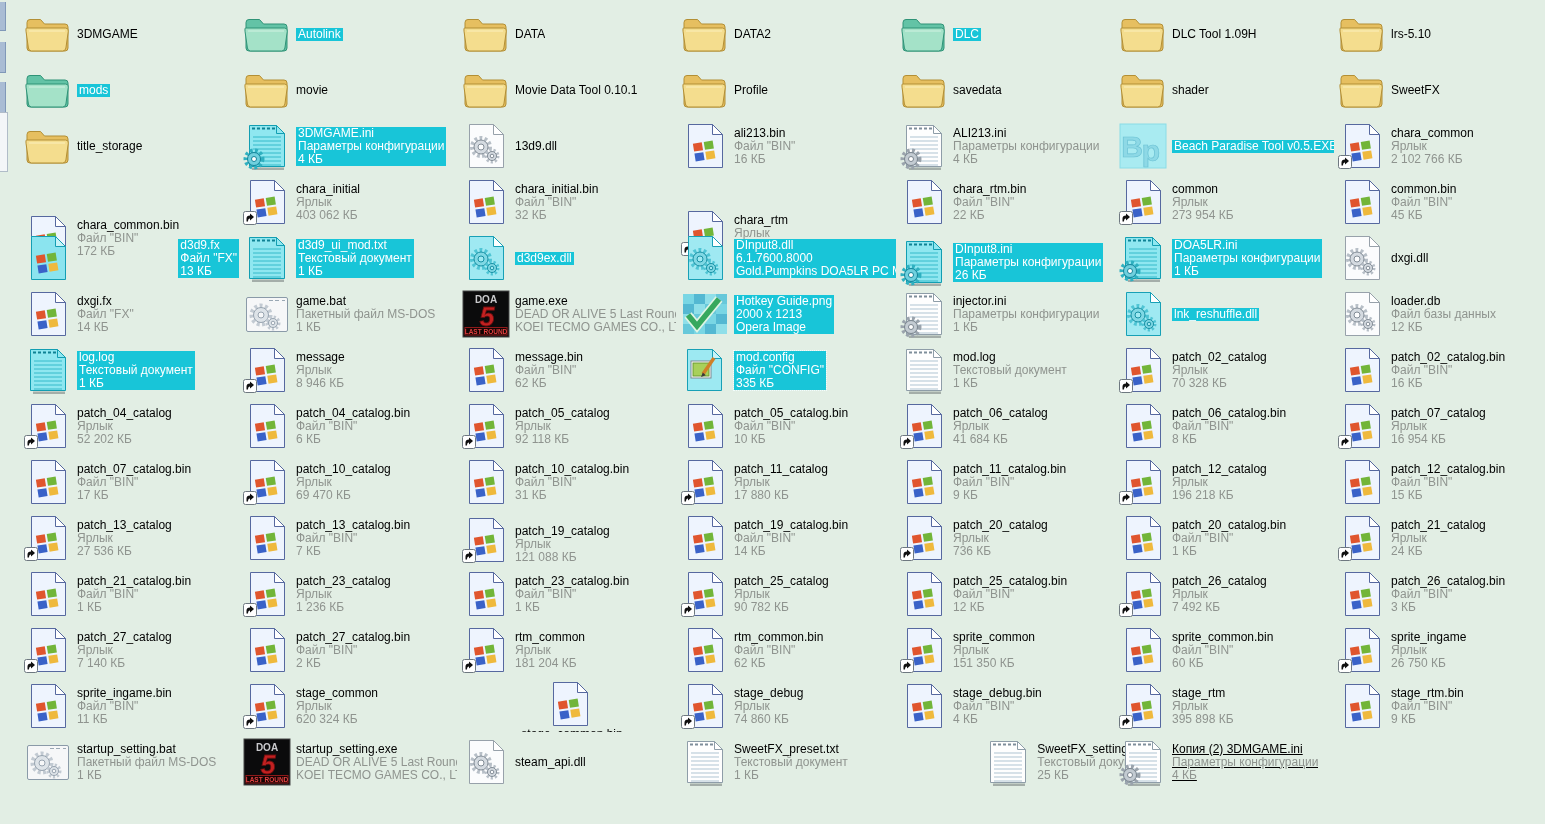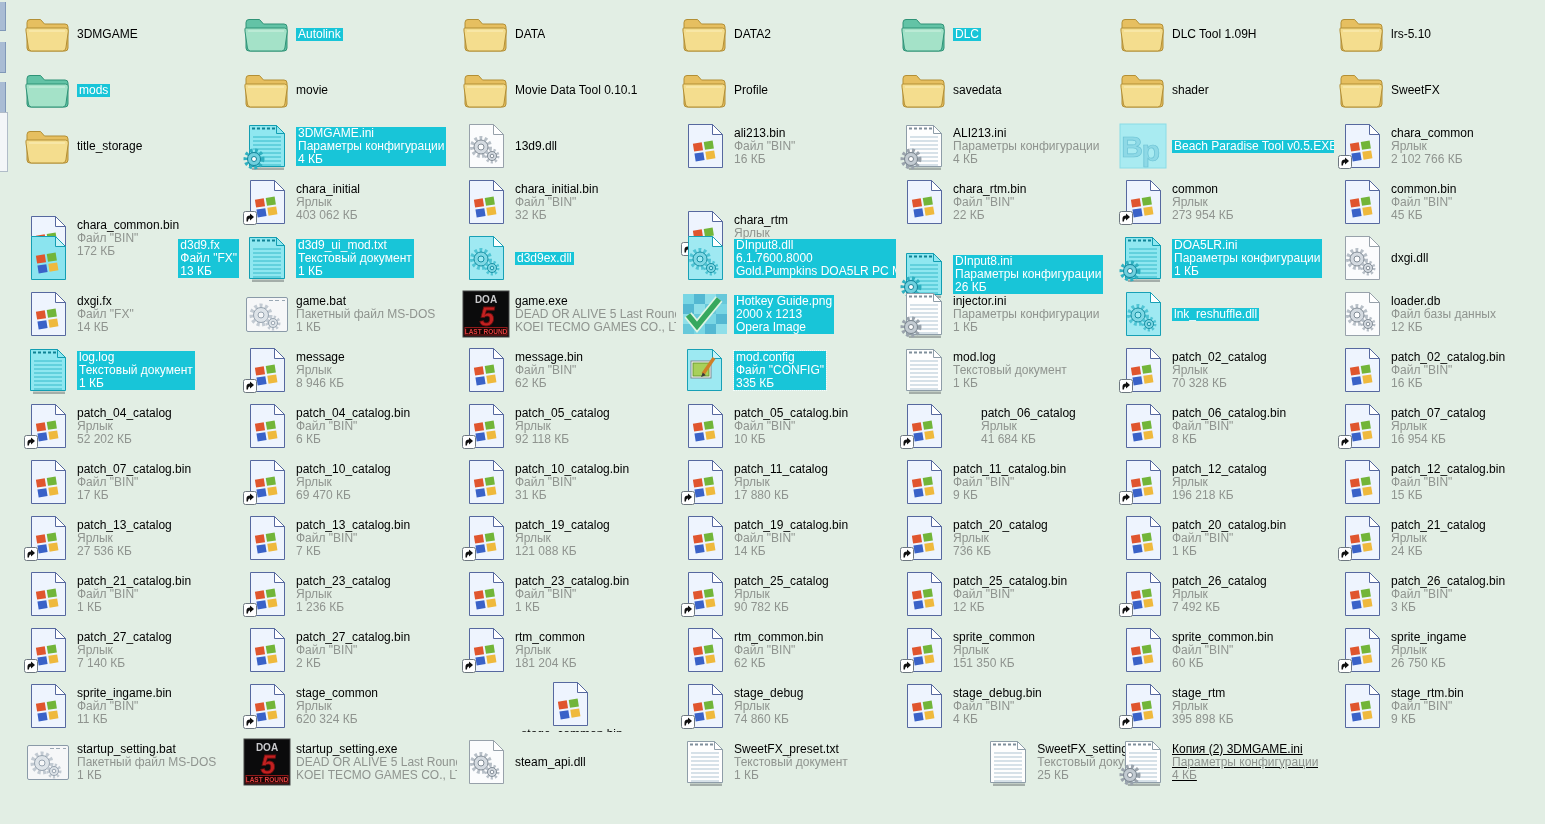--- a/index.html
+++ b/index.html
@@ -720,21 +720,21 @@
             <rect x="24" y="30" width="9" height="8" fill="#efb93d"></rect>
           </g>
         </svg>
       </span>
       <span class="lbl">
         <div class="ln n">patch_10_catalog.bin</div>
         <div class="ln s">Файл "BIN"</div>
         <div class="ln s">31 КБ</div>
       </span>
     </div>
-    <div class="item" style="left: 462px; top: 512px;">
+    <div class="item" style="left: 462px; top: 512px; align-items: flex-end;">
       <span class="ic">
         <svg width="48" height="48" viewBox="0 0 48 48">
           <path d="M7.5 2.5h24l10 10v33h-34Z" fill="#eef4fe" stroke="#56689f"></path>
           <path d="M31.5 2.5v10h10Z" fill="#ffffff" stroke="#56689f"></path>
           <g transform="rotate(-9 23 28)">
             <rect x="13" y="20" width="9" height="8" fill="#e0552e"></rect>
             <rect x="24" y="20" width="9" height="8" fill="#72b539"></rect>
             <rect x="13" y="30" width="9" height="8" fill="#3a62c8"></rect>
             <rect x="24" y="30" width="9" height="8" fill="#efb93d"></rect>
           </g>
@@ -1170,21 +1170,21 @@
             <rect x="24" y="30" width="9" height="8" fill="#efb93d"></rect>
           </g>
         </svg>
       </span>
       <span class="lbl">
         <div class="ln n">chara_rtm.bin</div>
         <div class="ln s">Файл "BIN"</div>
         <div class="ln s">22 КБ</div>
       </span>
     </div>
-    <div class="item sel" style="left: 900px; top: 248px;">
+    <div class="item sel" style="left: 900px; top: 236px;">
       <span class="ic">
         <svg width="48" height="48" viewBox="0 0 48 48">
           <rect x="9" y="45.5" width="32" height="2.5" fill="#8f9896" opacity="0.75"></rect>
           <path d="M6.5 3.5h27l8 8v33h-35Z" fill="#8fe7f0" stroke="#129eb2"></path>
           <path d="M33.5 3.5v8h8Z" fill="#8fe7f0" stroke="#129eb2"></path>
           <path d="M9 6.5h3M14 6.5h3M19 6.5h3M24 6.5h3M29 6.5h3" stroke="#0e8294" stroke-width="2"></path>
           <path d="M10 15h28" stroke="#35baca" fill="none"></path>
           <path d="M10 19h28" stroke="#35baca" fill="none"></path>
           <path d="M10 23h28" stroke="#35baca" fill="none"></path>
           <path d="M10 27h28" stroke="#35baca" fill="none"></path>
@@ -1245,21 +1245,21 @@
           <path d="M10 39h28" stroke="#afc4d2" fill="none"></path>
           <path d="M10 43h28" stroke="#afc4d2" fill="none"></path>
         </svg>
       </span>
       <span class="lbl">
         <div class="ln n">mod.log</div>
         <div class="ln s">Текстовый документ</div>
         <div class="ln s">1 КБ</div>
       </span>
     </div>
-    <div class="item" style="left: 900px; top: 400px; gap: 28px;">
+    <div class="item" style="left: 900px; top: 400px;">
       <span class="ic">
         <svg width="48" height="48" viewBox="0 0 48 48">
           <path d="M7.5 2.5h24l10 10v33h-34Z" fill="#eef4fe" stroke="#56689f"></path>
           <path d="M31.5 2.5v10h10Z" fill="#ffffff" stroke="#56689f"></path>
           <g transform="rotate(-9 23 28)">
             <rect x="13" y="20" width="9" height="8" fill="#e0552e"></rect>
             <rect x="24" y="20" width="9" height="8" fill="#72b539"></rect>
             <rect x="13" y="30" width="9" height="8" fill="#3a62c8"></rect>
             <rect x="24" y="30" width="9" height="8" fill="#efb93d"></rect>
           </g>

